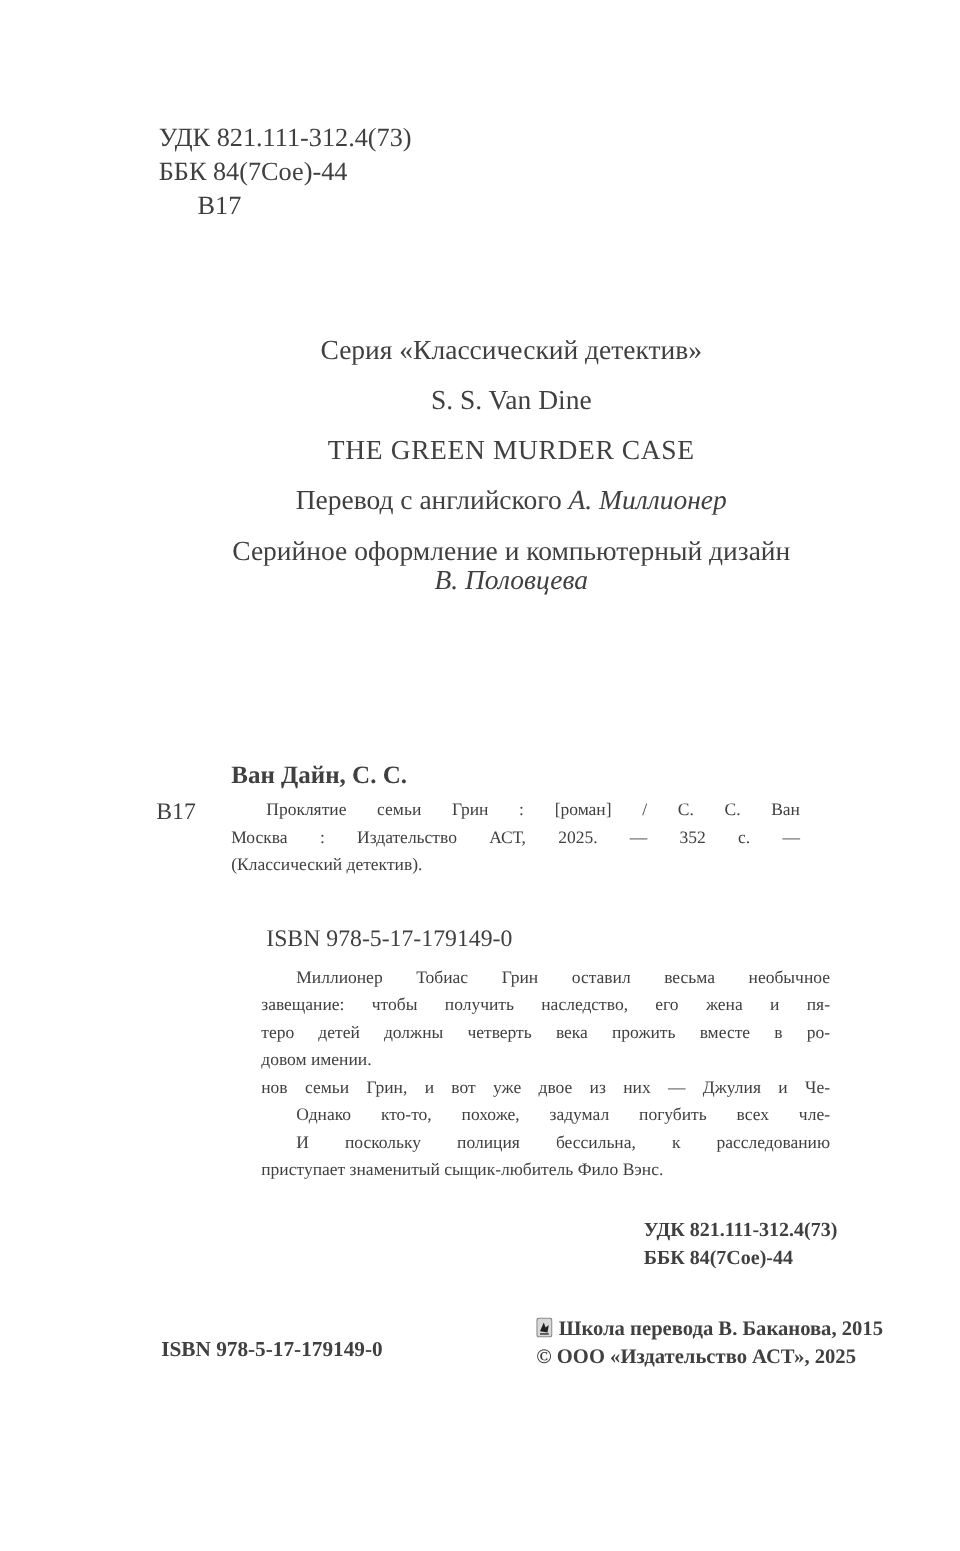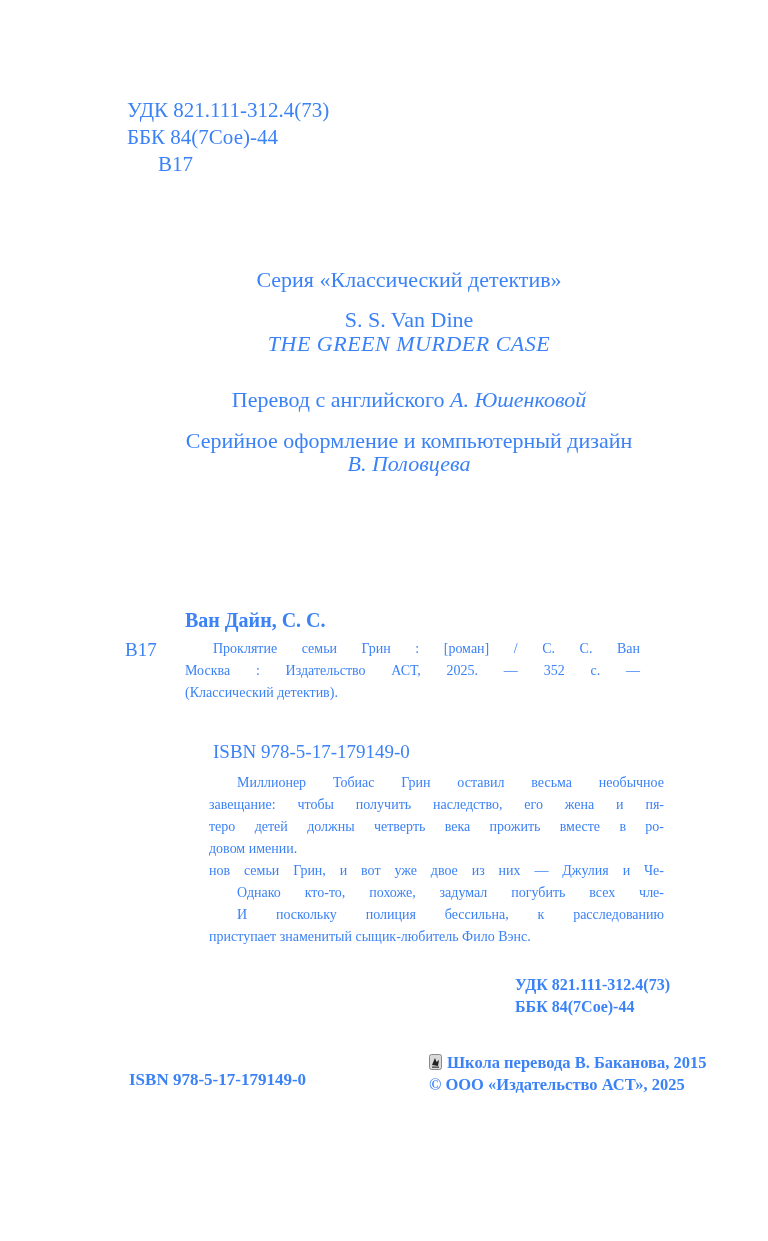--- a/index.html
+++ b/index.html
@@ -5,21 +5,21 @@
   html, body {
     margin: 0;
     padding: 0;
     background: #ffffff;
   }
   .page {
     position: relative;
     width: 768px;
     height: 1241px;
     background: #ffffff;
-    color: #3b82f6;
+    color: #404040;
     font-family: "Liberation Serif", "DejaVu Serif", serif;
     overflow: hidden;
   }
   .abs { position: absolute; }
 
   
   .top-codes {
     left: 127px; top: 97px;
     font-size: 21px;
     line-height: 27px;
@@ -110,22 +110,22 @@
 <div class="page">
 
   <div class="abs top-codes">
     <div>УДК 821.111-312.4(73)</div>
     <div>ББК 84(7Сое)-44</div>
     <div class="author-code">В17</div>
   </div>
 
   <div class="abs cline" style="top:268px;">Серия «Классический детектив»</div>
   <div class="abs cline" style="top:308px;">S. S. Van Dine</div>
-  <div class="abs cline caps" style="top:332px;font-style:italic;">THE GREEN MURDER CASE</div>
-  <div class="abs cline" style="top:388px;"><span>Перевод с английского </span><em>А. Юшенковой</em></div>
+  <div class="abs cline caps" style="top:348px;">THE GREEN MURDER CASE</div>
+  <div class="abs cline" style="top:388px;"><span>Перевод с английского </span><em>А. Миллионер</em></div>
   <div class="abs cline" style="top:429px;">Серийное оформление и компьютерный дизайн</div>
   <div class="abs cline" style="top:452px;"><em>В. Половцева</em></div>
 
   <div class="abs card-heading">Ван Дайн, С. С.</div>
   <div class="abs card-code">В17</div>
   <div class="abs card-para">
     <div class="jl fi">Проклятие семьи Грин : [роман] / С. С. Ван</div>
     <div class="jl">Москва : Издательство АСТ, 2025. — 352 с. —</div>
     <div class="ll">(Классический детектив).</div>
   </div>

